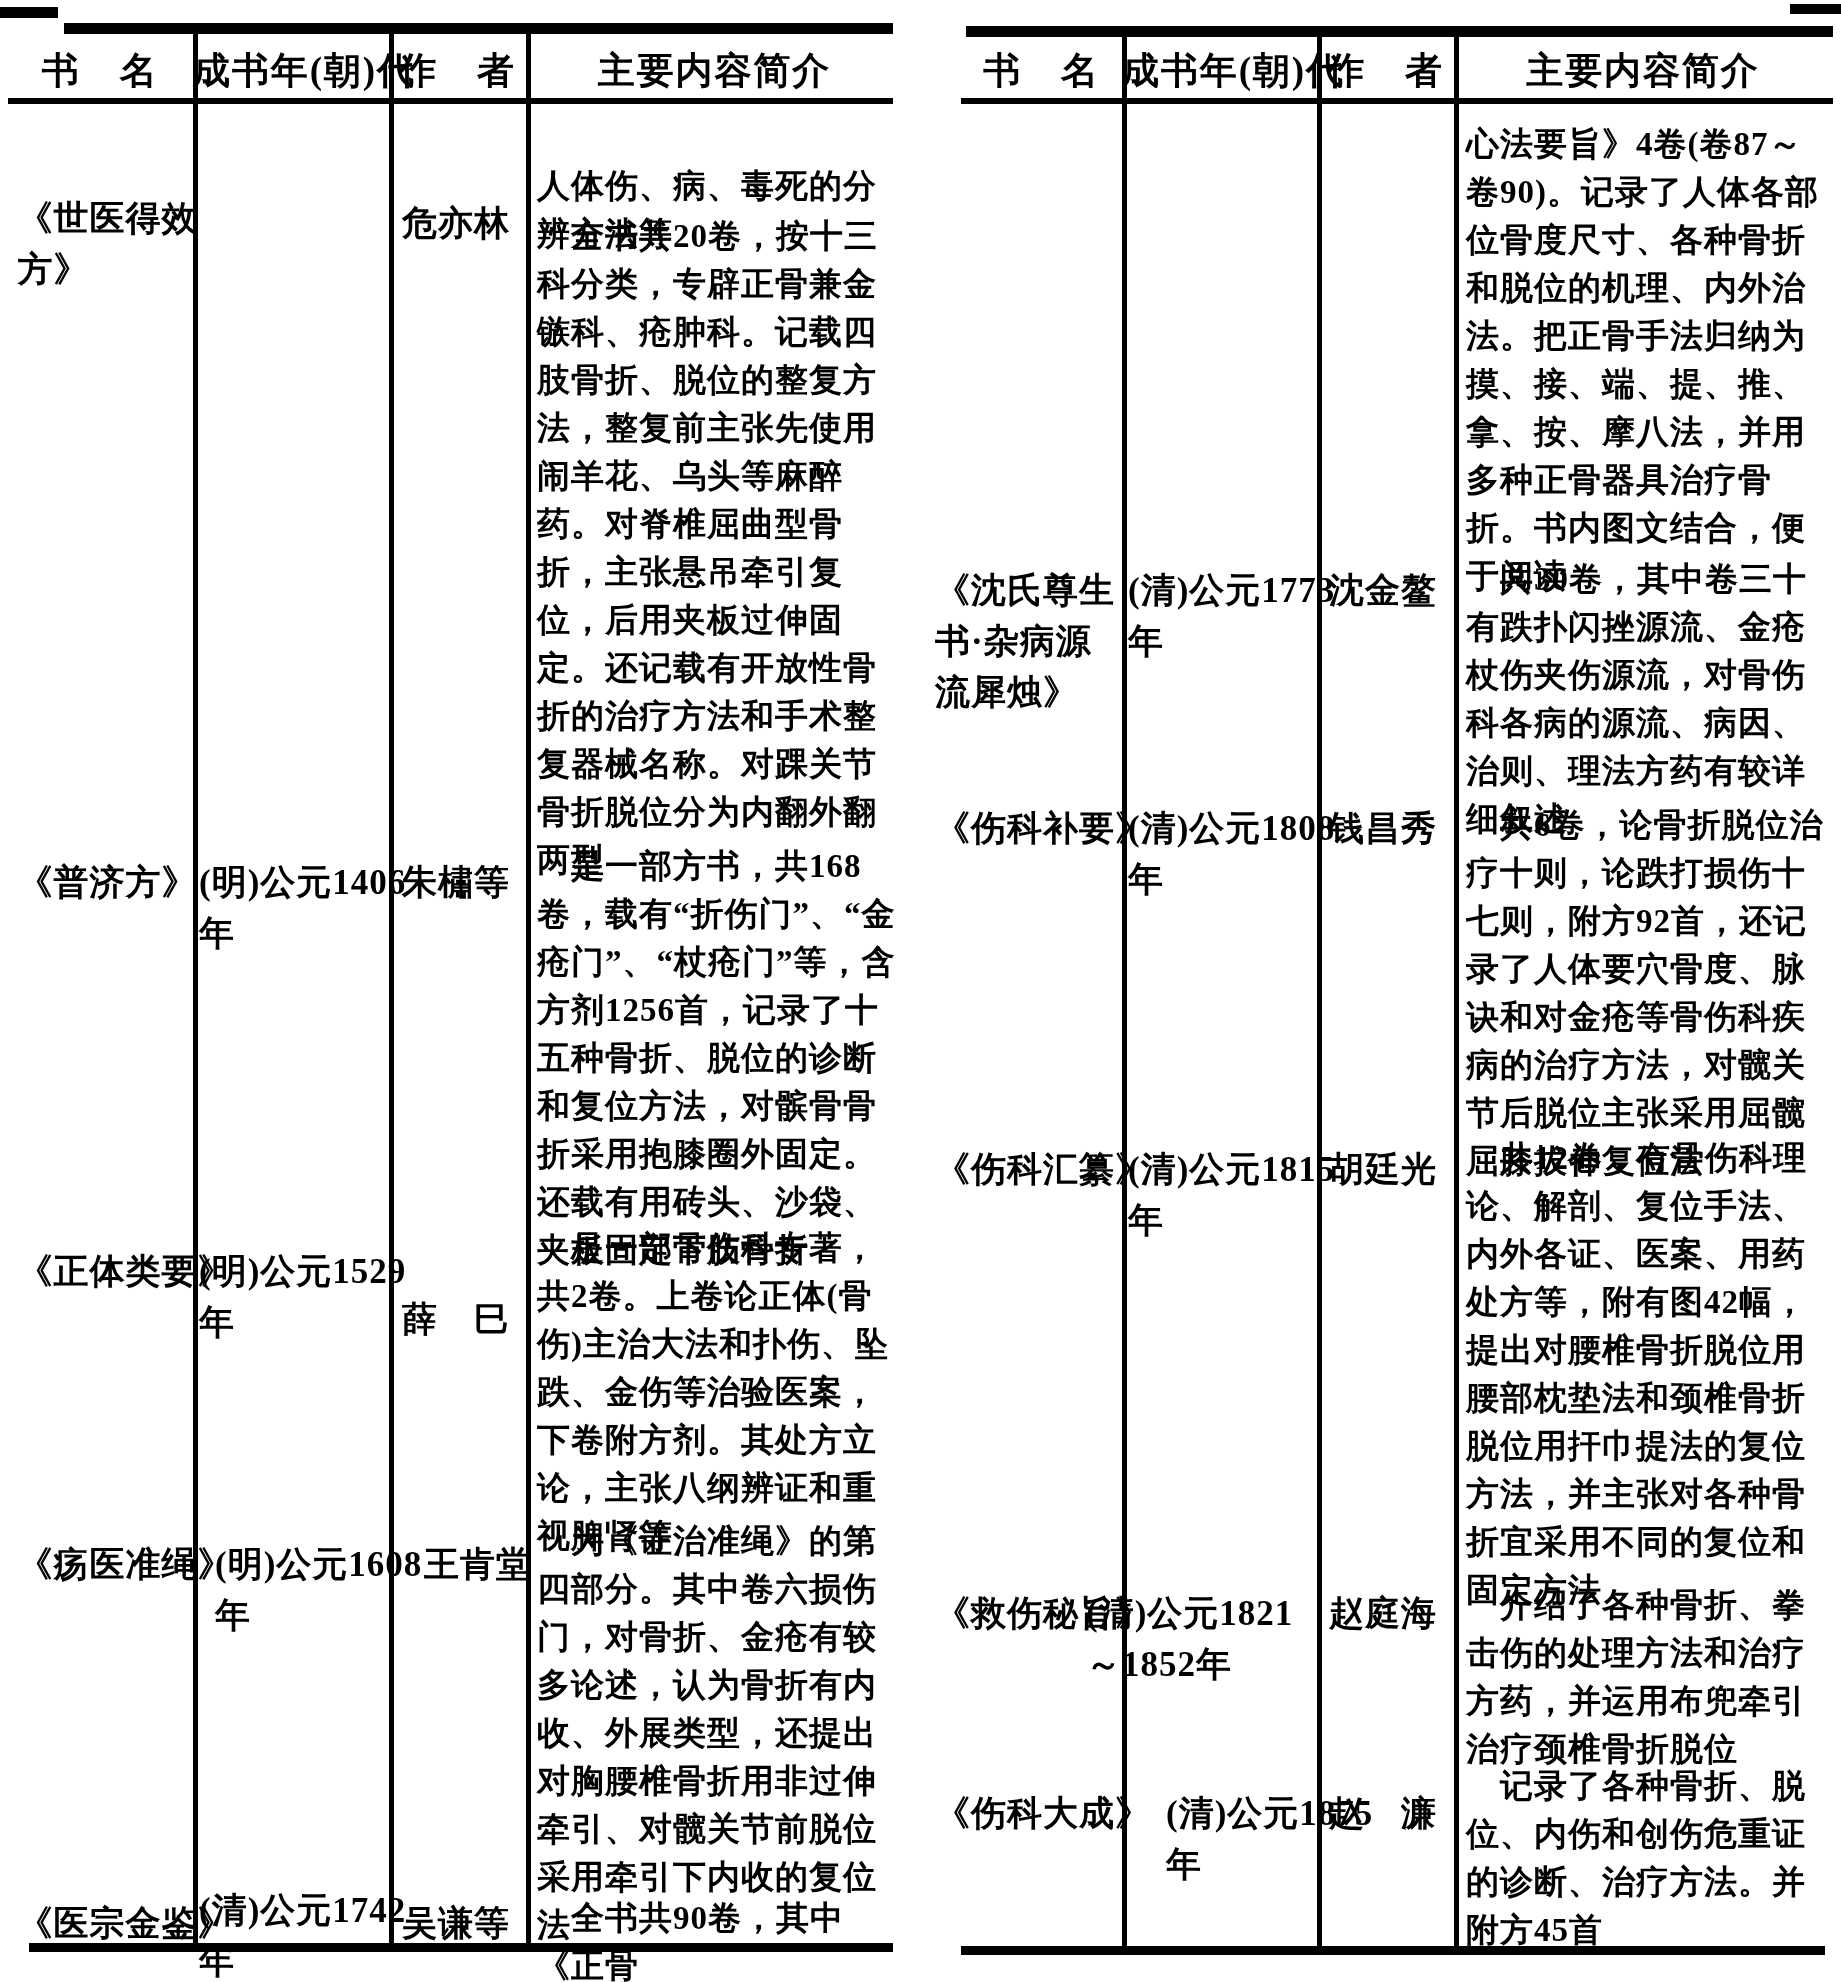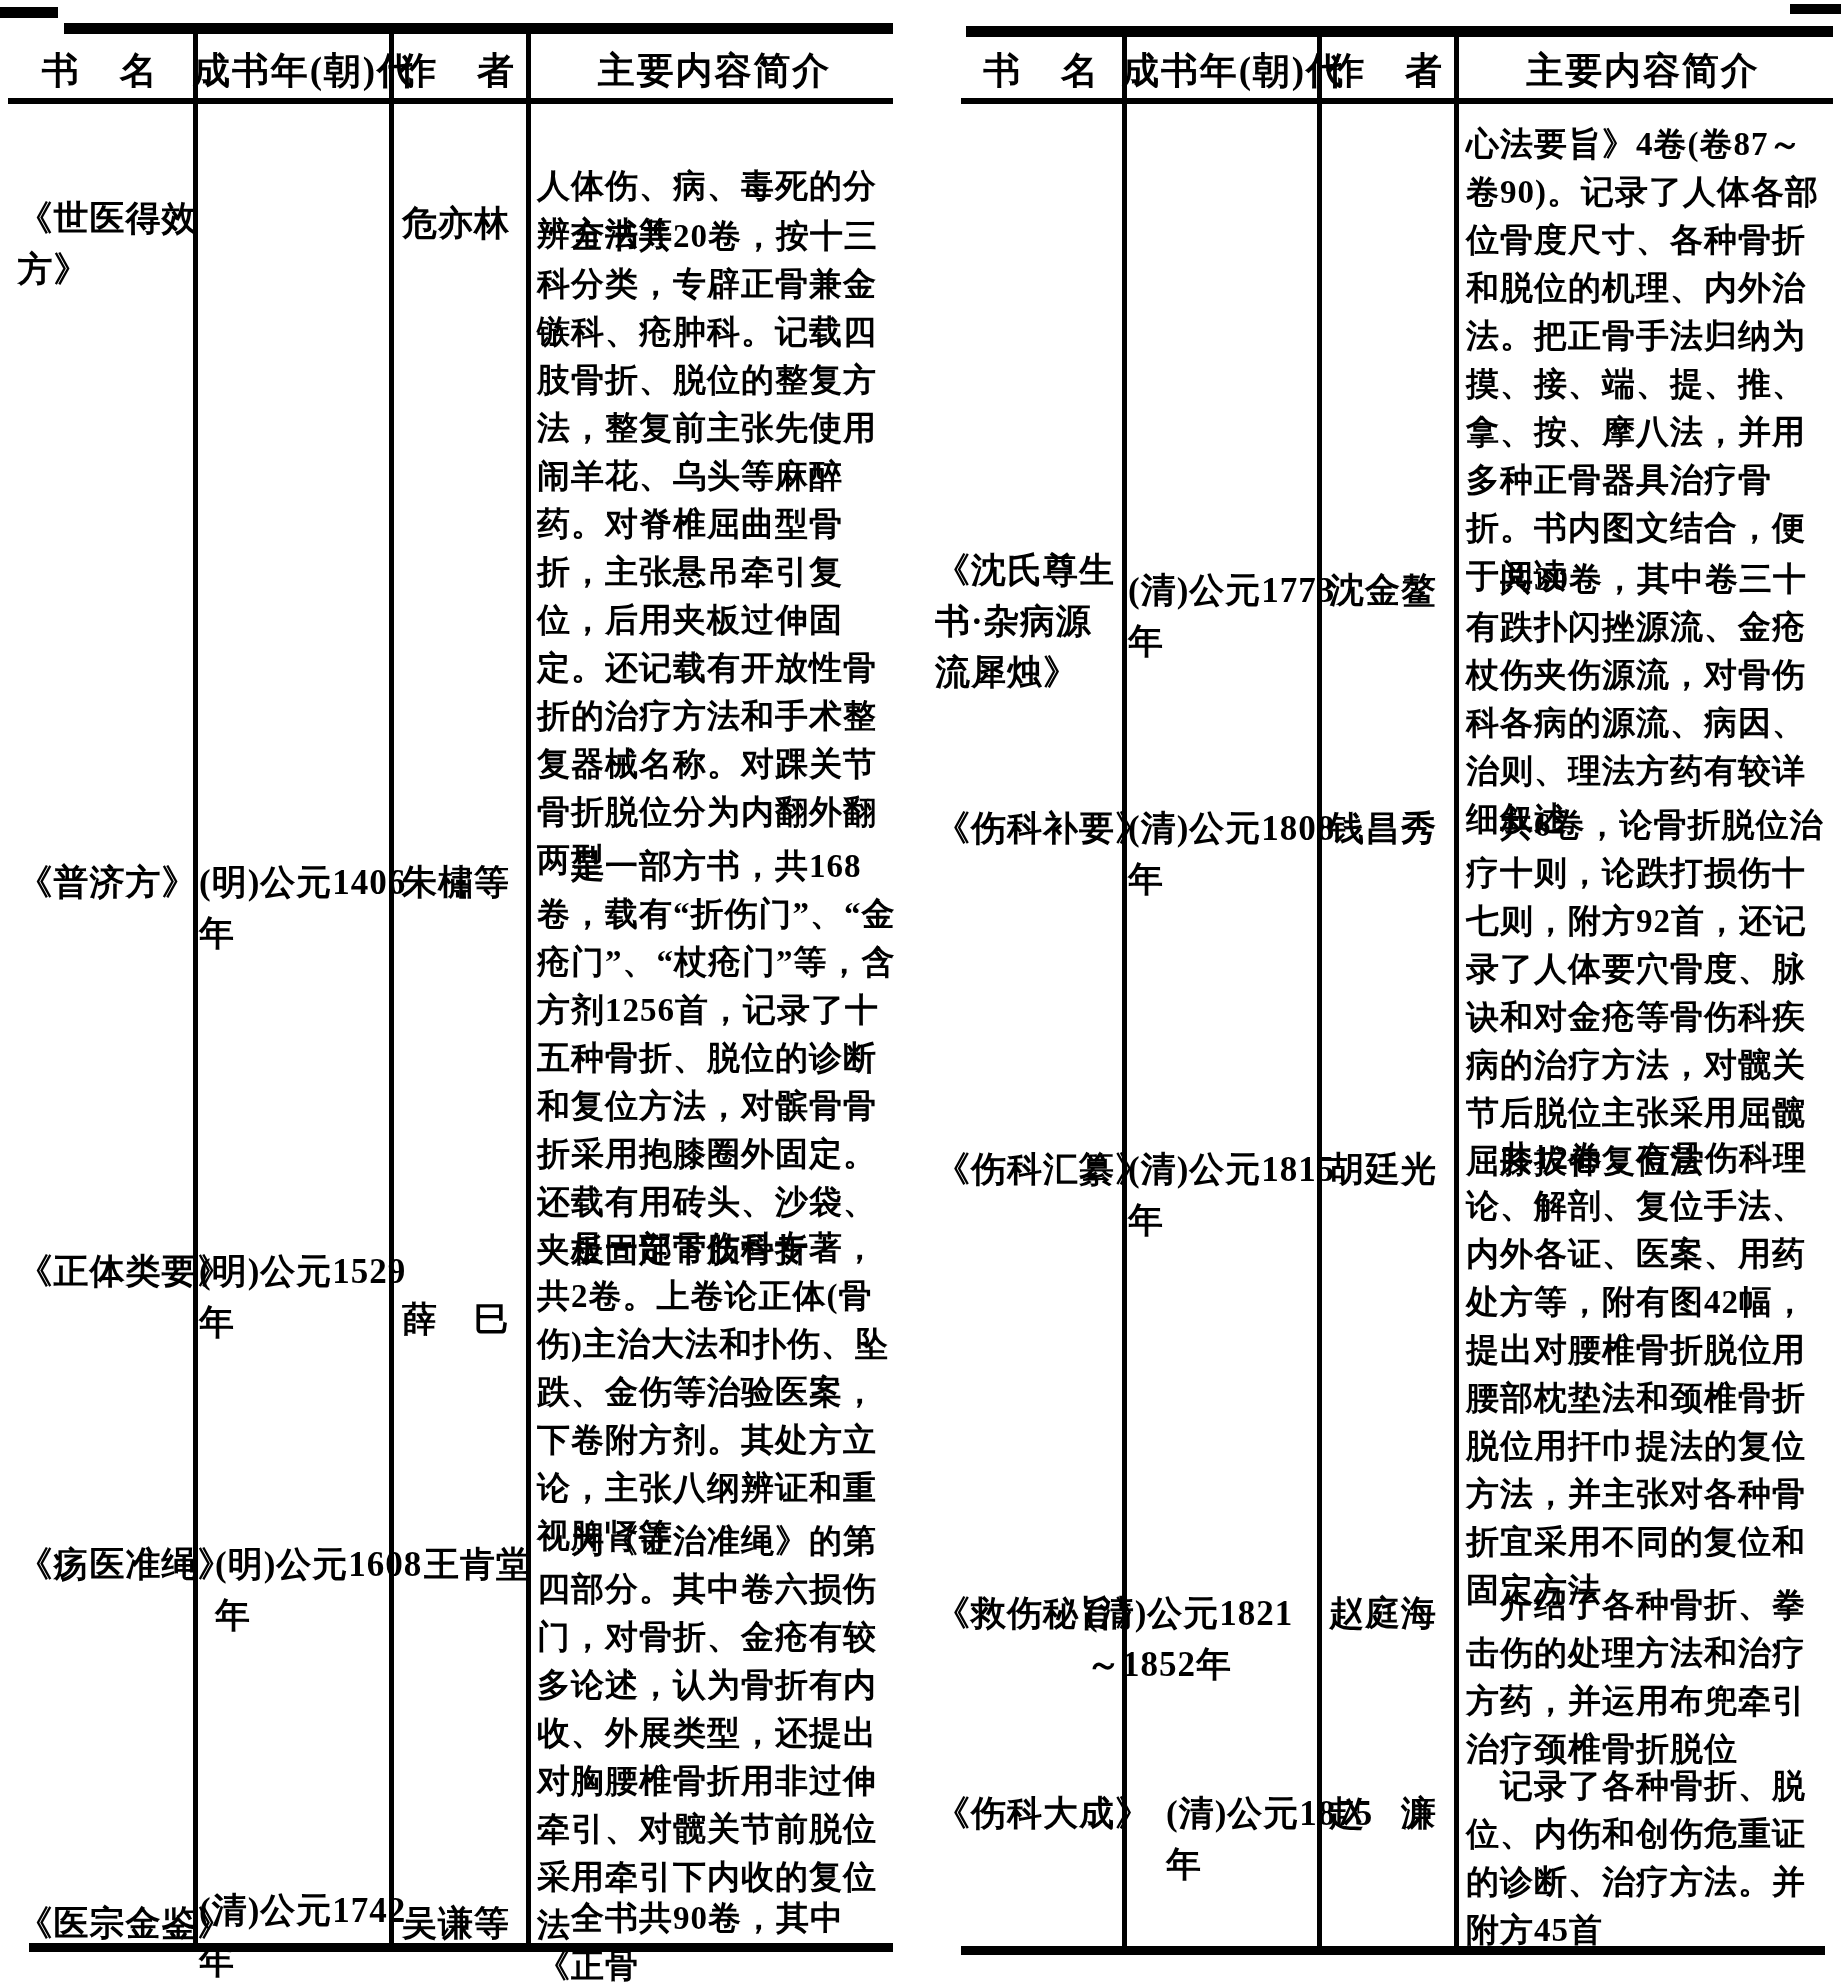--- a/index.html
+++ b/index.html
@@ -73,21 +73,21 @@
     <div class="bar" style="left: 966px; top: 26px; width: 867px; height: 10.6px;"></div>
     <div class="bar" style="left: 961px; top: 98px; width: 872px; height: 5.8px;"></div>
     <div class="bar" style="left: 961px; top: 1946px; width: 864px; height: 8.7px;"></div>
     <div class="vline" style="left: 1122px; top: 37px; height: 1910px;"></div>
     <div class="vline" style="left: 1317px; top: 37px; height: 1910px;"></div>
     <div class="vline" style="left: 1454px; top: 37px; height: 1910px;"></div>
     <div class="hlabel" style="left: 961px; top: 46px; width: 161px;">书　名</div>
     <div class="hlabel" style="left: 1122px; top: 46px; width: 195px;">成书年(朝)代</div>
     <div class="hlabel" style="left: 1317px; top: 46px; width: 137px;">作　者</div>
     <div class="hlabel" style="left: 1454px; top: 46px; width: 378px;">主要内容简介</div>
-    <div class="cell book" style="left: 935px; top: 545px; width: 179px;">《沈氏尊生
+    <div class="cell book" style="left: 935px; top: 565px; width: 179px;">《沈氏尊生
 书·杂病源
 流犀烛》</div>
     <div class="cell year" style="left: 1128px; top: 565px; width: 188px;">(清)公元1773
 年</div>
     <div class="cell author" style="left: 1329px; top: 565px; width: 122px;">沈金鳌</div>
     <div class="cell book" style="left: 935px; top: 803px; width: 179px;">《伤科补要》</div>
     <div class="cell year" style="left: 1128px; top: 803px; width: 188px;">(清)公元1808
 年</div>
     <div class="cell author" style="left: 1329px; top: 803px; width: 122px;">钱昌秀</div>
     <div class="cell book" style="left: 935px; top: 1144px; width: 179px;">《伤科汇纂》</div>

